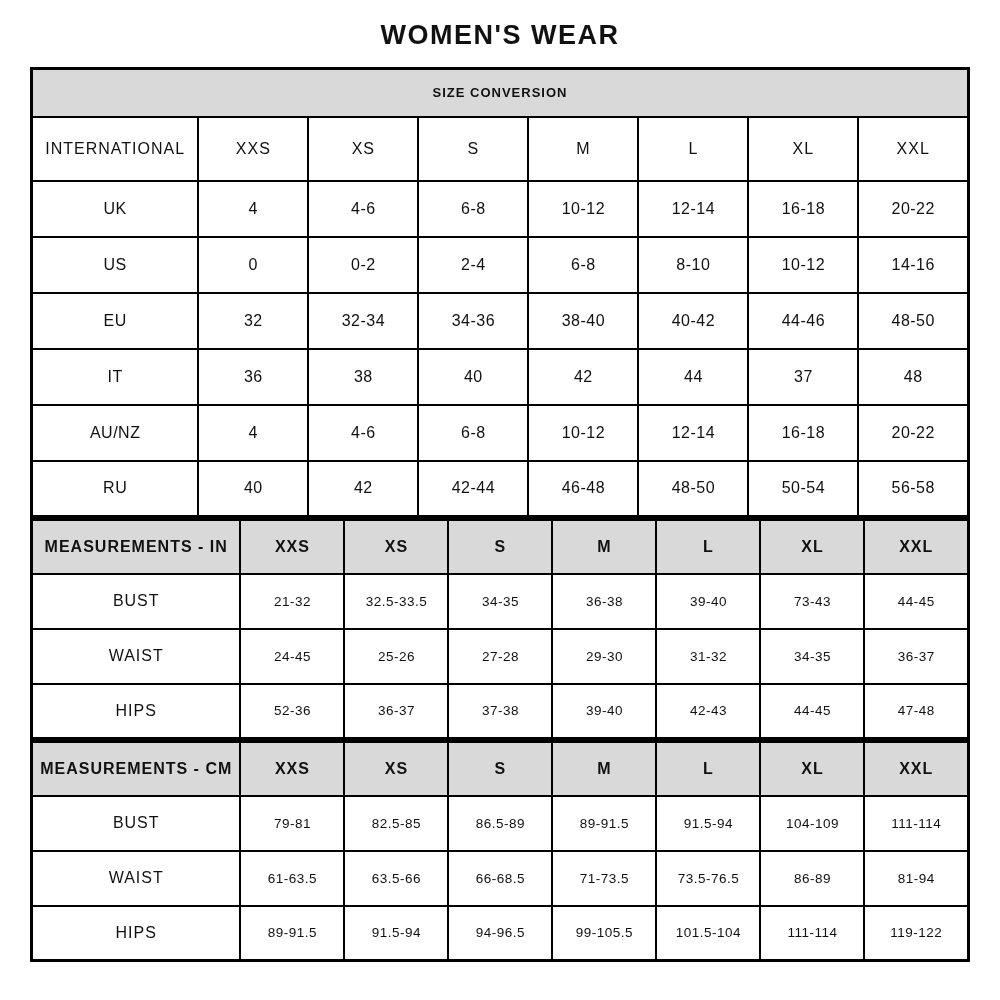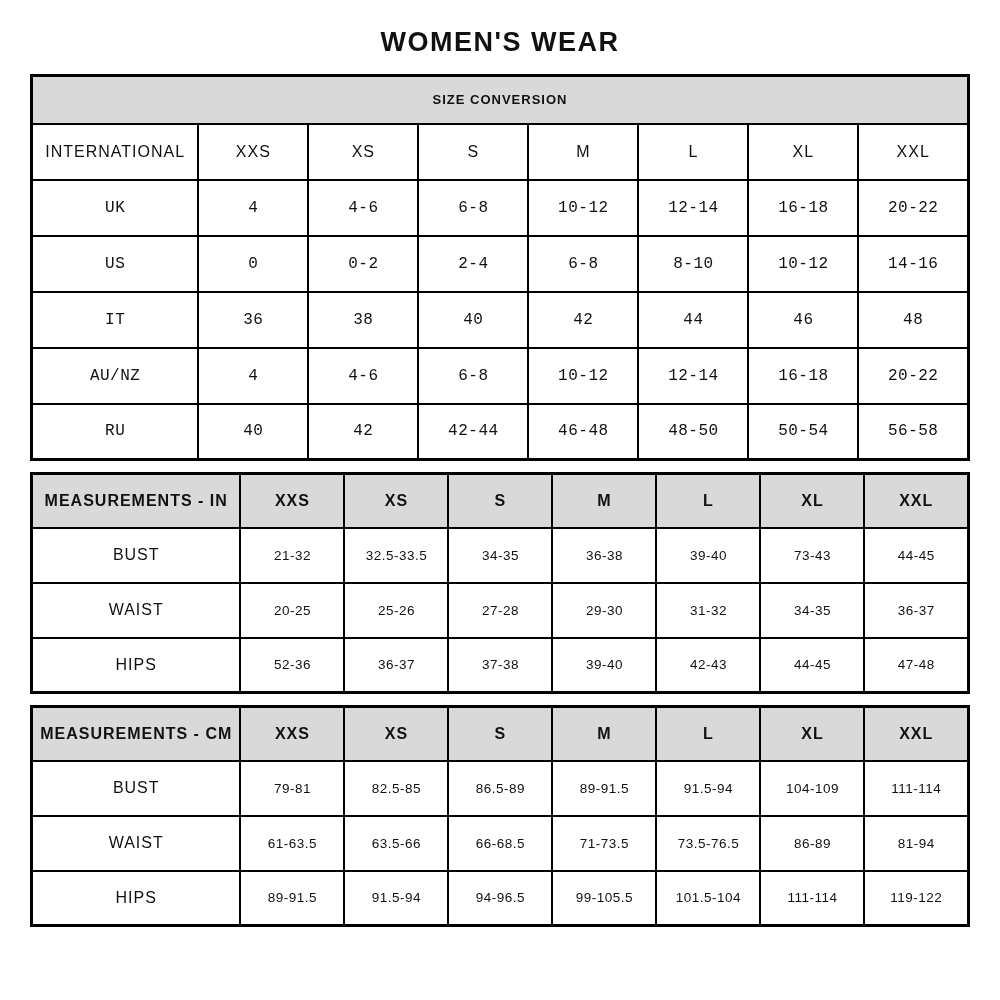--- a/index.html
+++ b/index.html
@@ -10,21 +10,21 @@
   }
   * { box-sizing: border-box; }
   html, body { margin: 0; padding: 0; background: var(--page-bg); }
   body {
     font-family: "Liberation Sans", sans-serif;
     color: var(--text-color);
   }
   .page {
     width: 1000px;
     height: 1000px;
-    padding: 23px 30px 16px;
+    padding: 16px 30px 16px;
     background: var(--page-bg);
   }
   .page-title {
     text-align: center;
     font-size: 27px;
     font-weight: 700;
     letter-spacing: 1.5px;
     margin: 4px 0 16px;
   }
   table {
@@ -43,34 +43,33 @@
   }
   
   .t1 .banner th {
     background: var(--header-bg);
     height: 48px;
     font-size: 13px;
     font-weight: 700;
     letter-spacing: 1px;
   }
   .t1 .cols th {
-    height: 56px;
+    height: 64px;
     font-size: 16px;
     font-weight: 400;
     letter-spacing: 1px;
     background: #ffffff;
   }
   .t1 tbody td {
     height: 56px;
     font-size: 16px;
     letter-spacing: 0.5px;
-    font-family: Liberation Mono, monospace;
   }
   
-  .t2 { margin-top: 11px; }
+  .t2 { }
   .t2 .cols th {
     background: var(--header-bg);
     height: 54px;
     font-size: 16px;
     font-weight: 700;
     letter-spacing: 1px;
   }
   .t2 tbody td {
     height: 55px;
     font-size: 13.5px;
@@ -130,27 +129,37 @@
           <td class="label">US</td>
           <td>0</td>
           <td>0-2</td>
           <td>2-4</td>
           <td>6-8</td>
           <td>8-10</td>
           <td>10-12</td>
           <td>14-16</td>
         </tr>
         <tr>
+          <td class="label">EU</td>
+          <td>32</td>
+          <td>32-34</td>
+          <td>34-36</td>
+          <td>38-40</td>
+          <td>40-42</td>
+          <td>44-46</td>
+          <td>48-50</td>
+        </tr>
+        <tr>
           <td class="label">IT</td>
           <td>36</td>
           <td>38</td>
           <td>40</td>
           <td>42</td>
           <td>44</td>
-          <td>46</td>
+          <td>37</td>
           <td>48</td>
         </tr>
         <tr>
           <td class="label">AU/NZ</td>
           <td>4</td>
           <td>4-6</td>
           <td>6-8</td>
           <td>10-12</td>
           <td>12-14</td>
           <td>16-18</td>
@@ -198,21 +207,21 @@
           <td>21-32</td>
           <td>32.5-33.5</td>
           <td>34-35</td>
           <td>36-38</td>
           <td>39-40</td>
           <td>73-43</td>
           <td>44-45</td>
         </tr>
         <tr>
           <td class="label">WAIST</td>
-          <td>20-25</td>
+          <td>24-45</td>
           <td>25-26</td>
           <td>27-28</td>
           <td>29-30</td>
           <td>31-32</td>
           <td>34-35</td>
           <td>36-37</td>
         </tr>
         <tr>
           <td class="label">HIPS</td>
           <td>52-36</td>

